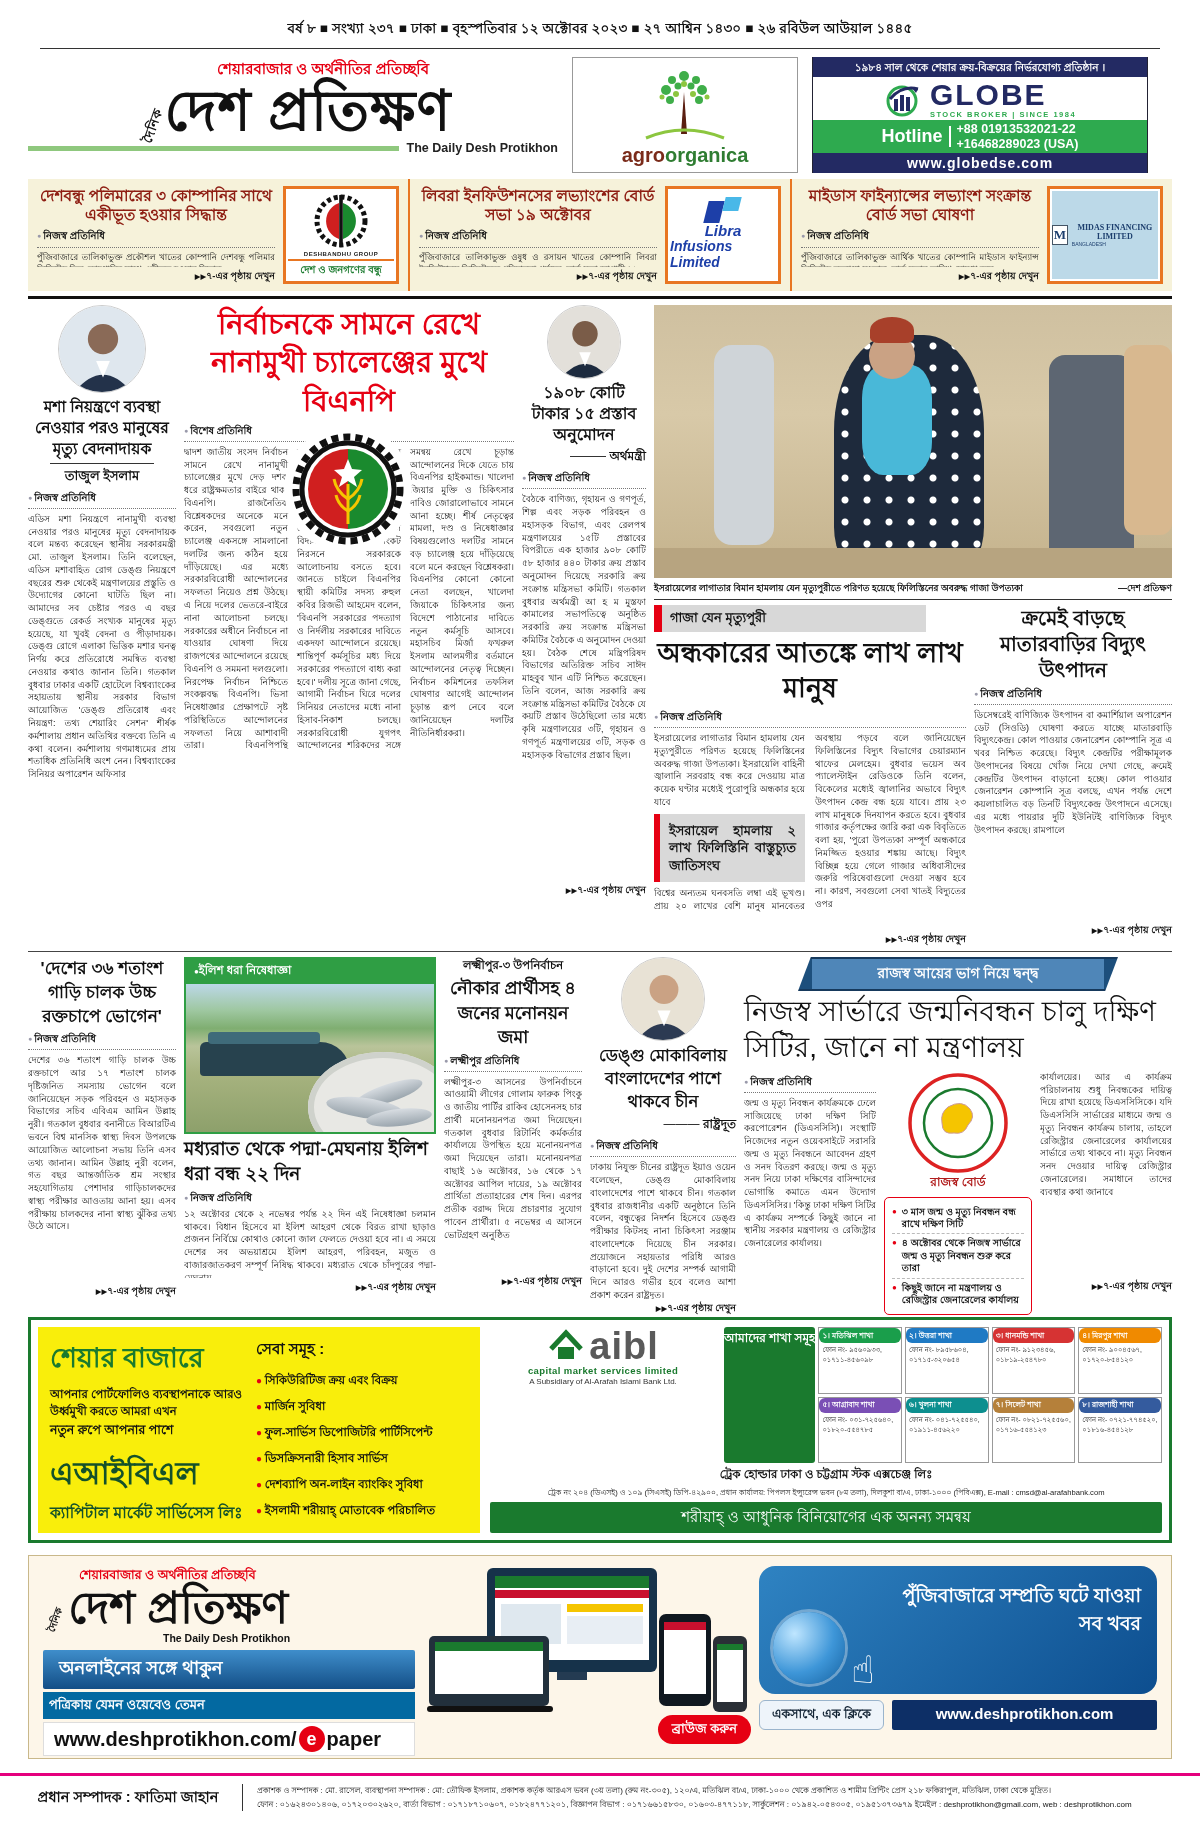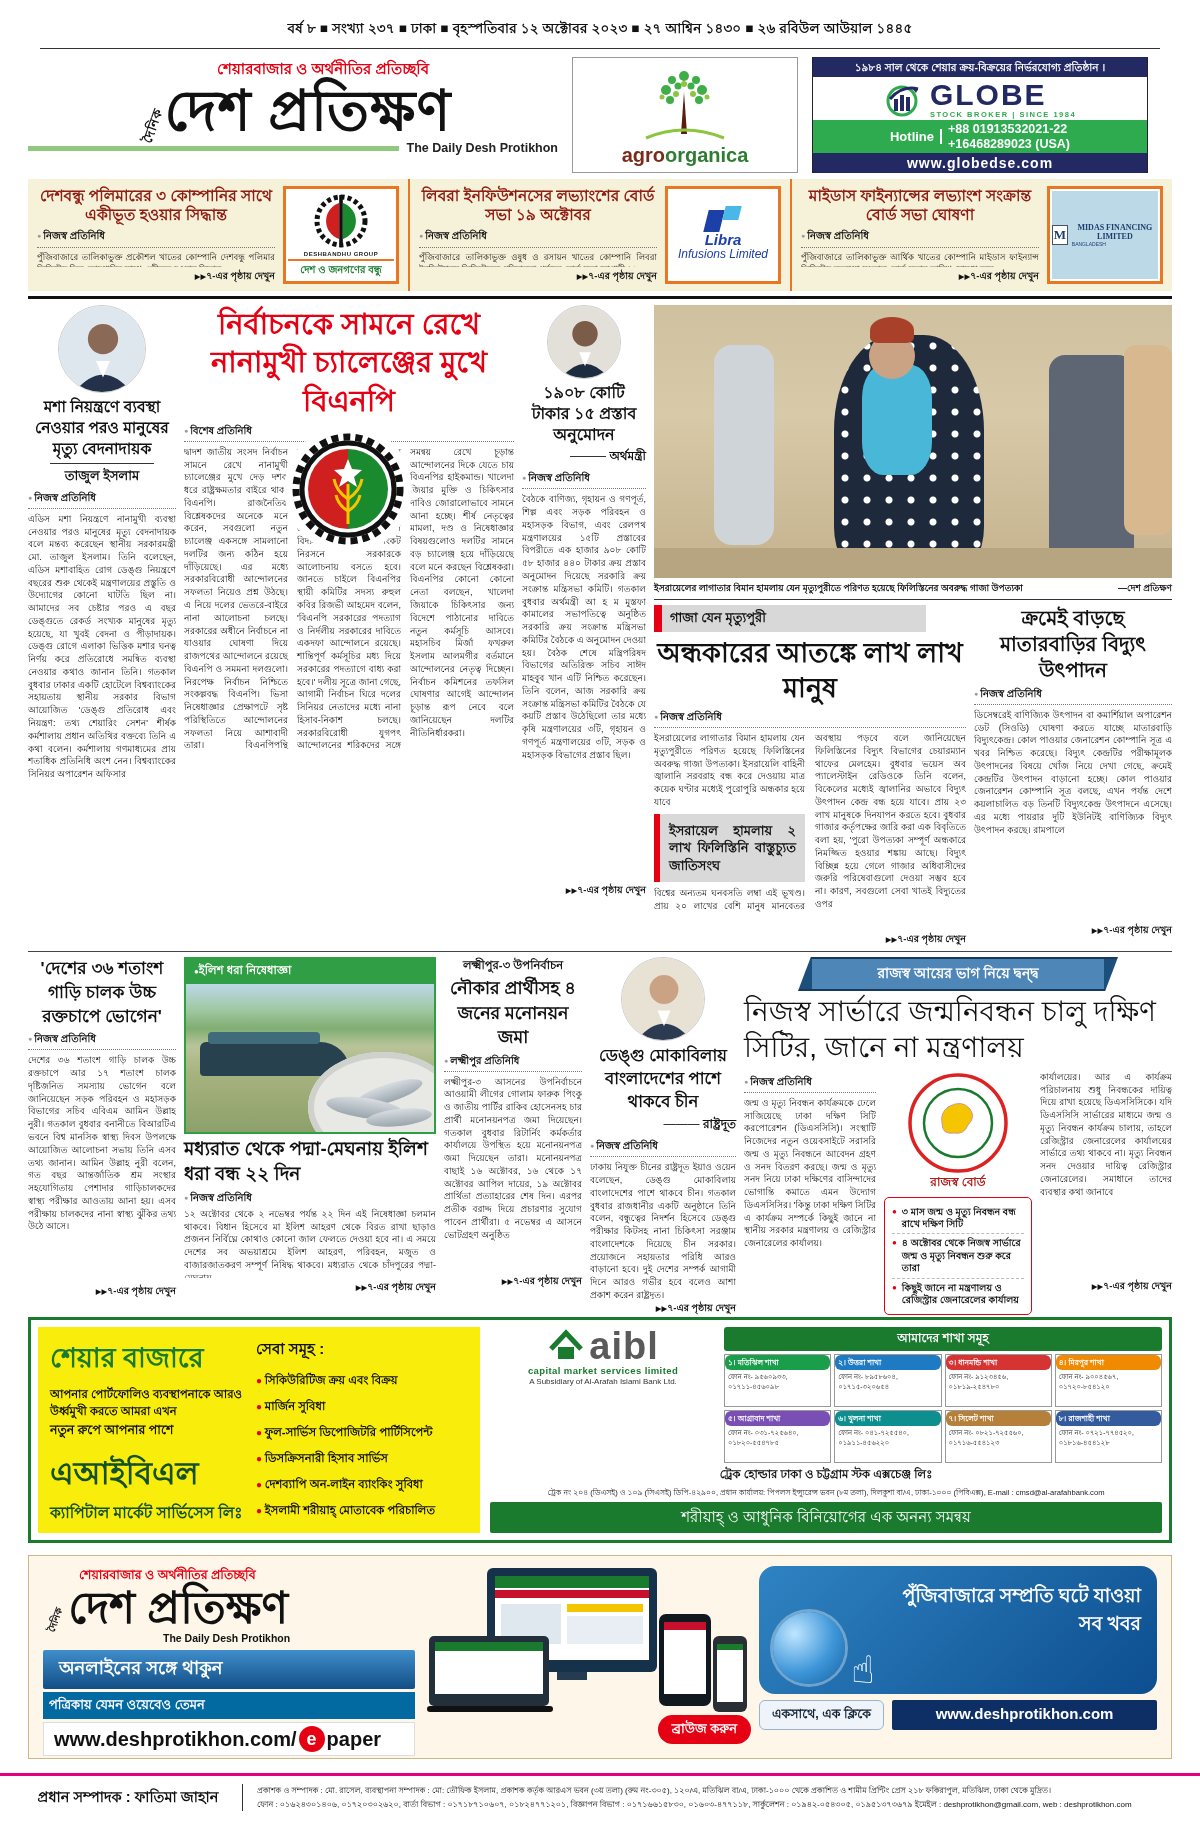--- a/index.html
+++ b/index.html
@@ -22,39 +22,39 @@
   .adbox { border:1px solid #999; background:#fff; display:flex; flex-direction:column; align-items:center; justify-content:center; }
   .agro { width:226px; }
   .agro .brand { font-size:20px; font-weight:800; margin-top:2px; }
   .agro .a1 { color:#7a2b1a; } .agro .a2 { color:#2f7d32; }
   .globe { width:336px; border:1px solid #223; padding:0; }
   .globe .g-top { background:#232a63; color:#fff; width:100%; text-align:center; font-size:10.5px; font-weight:bold; padding:3px 4px; line-height:1.35; }
   .globe .g-mid { display:flex; align-items:center; justify-content:center; gap:6px; padding:3px 0 1px; width:100%; }
   .globe .g-brand { color:#232a63; font-size:30px; font-weight:800; letter-spacing:2px; line-height:1; }
   .globe .g-sub { color:#2eaa4f; font-size:7.5px; font-weight:bold; letter-spacing:1.5px; text-align:center; }
   .globe .g-hot { background:#2eaa4f; color:#fff; width:100%; display:flex; align-items:center; justify-content:center; gap:6px; padding:2px 4px; }
-  .globe .g-hot .hl { font-size:13px; font-weight:800; border-right:2px solid #fff; padding-right:6px; }
+  .globe .g-hot .hl { font-size:18px; font-weight:800; border-right:2px solid #fff; padding-right:6px; }
   .globe .g-hot .ph { font-size:12.5px; font-weight:800; line-height:1.15; }
   .globe .g-web { background:#232a63; color:#fff; width:100%; text-align:center; font-size:14px; font-weight:800; letter-spacing:1px; padding:2px 0; }
 
   
   .nrow { display:flex; margin:6px 28px 0; height:112px; }
   .nbox { flex:1; background:#f6f2da; display:flex; gap:8px; padding:7px 9px; }
   .nbox + .nbox { border-left:2px solid #e87622; }
   .nb-txt { flex:1; display:flex; flex-direction:column; }
   .nb-h { color:#8e1d12; font-weight:800; font-size:15.5px; text-align:center; line-height:1.25; }
   .nb-body { font-size:8.5px; text-align:justify; line-height:1.4; flex:1; overflow:hidden; }
   .nb-logo { width:116px; background:#fff; border:3px solid #e87622; display:flex; flex-direction:column; align-items:center; justify-content:center; padding:2px; }
   .nb-cap { font-size:10px; font-weight:800; color:#1a7a2e; border-top:2px solid #e87622; width:100%; text-align:center; padding-top:1px; margin-top:2px; }
   .logo-tiny { font-size:6px; font-weight:bold; color:#222; letter-spacing:.5px; }
   .libra-glyph { display:flex; gap:2px; }
   .libra-sq { width:16px; height:22px; background:#1d3fa8; transform:skewX(-14deg); }
   .libra-sq.lt { background:#49b8e8; height:14px; margin-top:-4px; }
   .libra-name { color:#1d3fa8; font-weight:800; font-style:italic; font-size:15px; line-height:1; }
-  .libra-sub { color:#1d3fa8; font-weight:400; font-size:12px; font-style:italic; }
+  .libra-sub { color:#1d3fa8; font-weight:700; font-size:14px; font-style:italic; }
   .midas-box { background:#bcd9e8; width:100%; height:100%; display:flex; flex-direction:column; align-items:center; justify-content:center; gap:3px; }
   .midas-m { width:20px; height:20px; background:#fff; border:1px solid #456; color:#1d3f6e; font-family:"Liberation Serif",serif; font-weight:bold; font-size:13px; display:flex; align-items:center; justify-content:center; }
   .midas-t { color:#1d3f6e; font-family:"Liberation Serif",serif; font-size:8px; font-weight:bold; text-align:center; }
   .midas-s { color:#1d3f6e; font-size:5px; }
 
   .blackrule { border-top:3px solid #111; margin:5px 28px 0; }
 
   
   .byline { font-weight:bold; font-size:10px; margin:3px 0 1px; }
   .byline::before { content:"\25CF  "; color:#99a; font-size:7px; vertical-align:1px; }
@@ -136,21 +136,21 @@
   .yr .st { font-size:15px; font-weight:800; margin-bottom:6px; }
   .yr .si { font-size:11.5px; font-weight:800; padding:3.5px 0; }
   .yr .si::before { content:"\25CF  "; color:#e60013; font-size:10px; }
   .rightpart { flex:1; display:flex; flex-direction:column; gap:3px; }
   .rp-top { display:flex; gap:8px; flex:1; }
   .aiblb { width:226px; text-align:center; }
   .aibl-row { display:flex; align-items:center; justify-content:center; gap:4px; }
   .aibl-word { font-size:38px; font-weight:800; color:#5a5a5a; letter-spacing:1px; line-height:1; }
   .aibl-s1 { color:#1a7a2e; font-size:9.5px; font-weight:800; letter-spacing:.4px; }
   .aibl-s2 { font-size:8px; color:#333; margin-top:1px; }
-  .branches { flex:1; display:flex; flex-direction:column; gap:3px; }
+  .branches { flex:1; display:flex; flex-direction:row; gap:3px; }
   .br-head { background:#1a7a2e; color:#fff; font-weight:800; font-size:12px; text-align:center; padding:2px 0; border-radius:3px; }
   .br-grid { flex:1; display:grid; grid-template-columns:repeat(4,1fr); gap:3px; }
   .brc { border:1px solid #999; display:flex; flex-direction:column; overflow:hidden; }
   .brc .bh { color:#fff; font-size:7.5px; font-weight:800; padding:1.5px 3px; white-space:nowrap;border-radius:6px; }
   .brc .bb { font-size:6.8px; padding:2px 3px; line-height:1.5; color:#222; }
   .trek { font-size:11.5px; font-weight:800; text-align:center; }
   .addr { font-size:7.6px; text-align:center; line-height:1.4; color:#222; }
   .slogan { background:#1a7a2e; color:#fff; font-weight:400; font-size:15px; text-align:center; padding:3px 0; border-radius:2px; }
 
   

